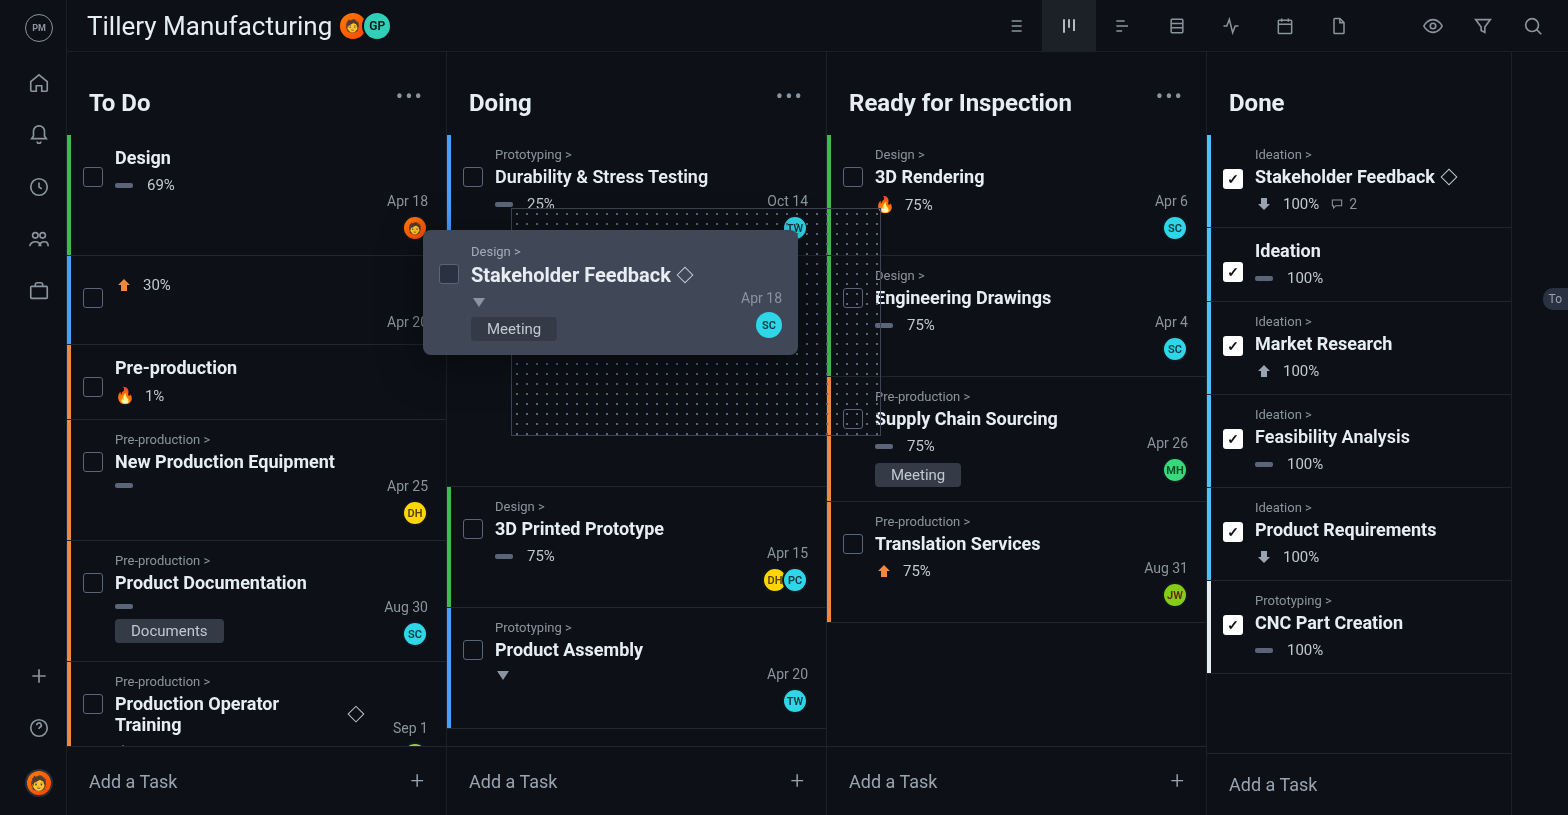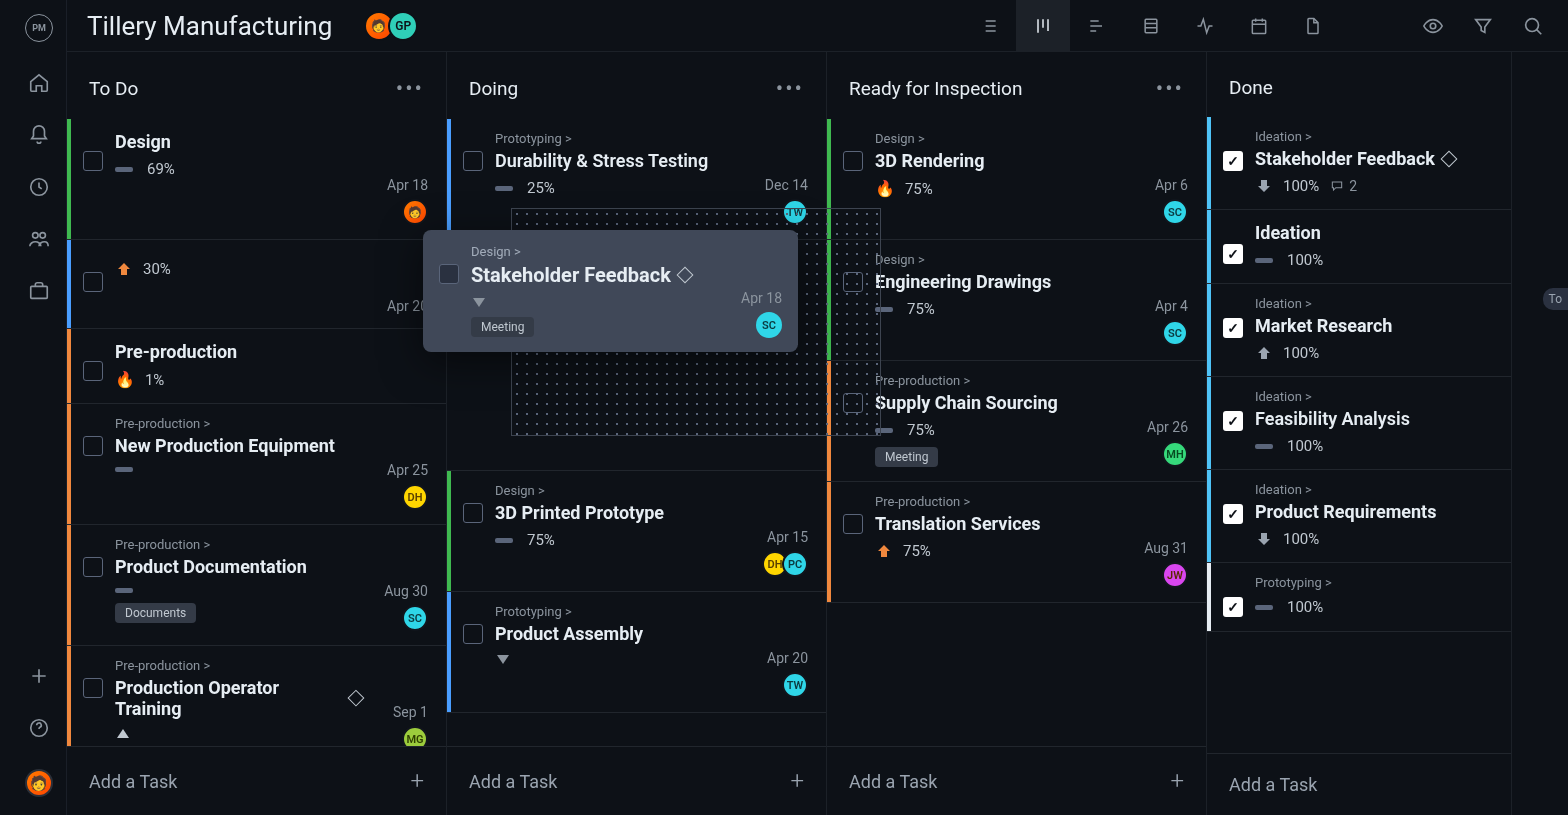--- a/index.html
+++ b/index.html
@@ -44,21 +44,21 @@
   display: flex; align-items: center; justify-content: center;
   margin-bottom: 18px;
   font-size: 14px;
 }
 .main { flex: 1; display: flex; flex-direction: column; }
 .topbar {
   height: 52px;
   display: flex;
   align-items: center;
   padding: 0 24px 0 20px;
-  gap: 32px;
+  gap: 6px;
   border-bottom: 1px solid #1c2128;
 }
 .project-title { font-size: 26px; font-weight: 400; }
 .avatar-stack { display: flex; margin-left: 6px; }
 .avatar-stack .av {
   width: 30px; height: 30px; border-radius: 50%;
   display: flex; align-items: center; justify-content: center;
   font-size: 12px; font-weight: 600;
   margin-left: -6px;
   border: 2px solid #0d1117;
@@ -88,21 +88,21 @@
   flex-direction: column;
   border-right: 1px solid #1c2128;
 }
 .column.done-col { width: 305px; }
 .col-header {
   display: flex;
   align-items: center;
   justify-content: space-between;
   padding: 24px 22px 18px 22px;
 }
-.col-title { font-size: 19px; font-weight: 400; }
+.col-title { font-size: 24px; font-weight: 700; margin-top: 13px; }
 .col-menu { font-size: 22px; color: #8b949e; letter-spacing: 2px; cursor: pointer; }
 .cards {
   flex: 1;
   display: flex;
   flex-direction: column;
   overflow-y: auto;
 }
 .card {
   padding: 12px 18px 14px 14px;
   border-bottom: 1px solid #21262d;
@@ -140,23 +140,23 @@
 .card-title { font-size: 18px; font-weight: 700; color: #e6edf3; display: flex; align-items: center; gap: 8px;}
 .card-meta {
   display: flex; align-items: center; gap: 10px;
   margin-top: 8px;
   font-size: 15px; color: #c0c8d0;
 }
 .card-tag {
   display: inline-block;
   background: #343b47;
   color: #c0c8d0;
-  padding: 3px 10px;
+  padding: 3px 16px;
   border-radius: 4px;
-  font-size: 12px;
+  font-size: 15px;
   margin-top: 8px;
 }
 .card-side {
   display: flex; flex-direction: column;
   align-items: flex-end;
   gap: 6px;
   min-width: 54px;
   margin-top: 46px;
 }
 .card-date { font-size: 14px; color: #8b949e; white-space: nowrap;}
@@ -165,21 +165,21 @@
   display: flex; align-items: center; justify-content: center;
   font-size: 11px; font-weight: 600;
 }
 .av-row { display: flex; }
 .av-row .av-chip { margin-left: -6px; border: 2px solid #11151c; }
 .av-tw { background: #2FD6E8; color: #0b3a3f; }
 .av-sc { background: #2FD6E8; color: #0b3a3f; }
 .av-dh { background: #FFD600; color: #5a4000; }
 .av-pc { background: #2FD6E8; color: #0b3a3f; }
 .av-mh { background: #36d97b; color: #064a21; }
-.av-jw { background: #d946ef; color: #5a2a00; }
+.av-jw { background: #84cc16; color: #5a2a00; }
 .av-mg { background: #9ccc3c; color: #2f4000; }
 .av-orange { background: linear-gradient(135deg,#ff7b00,#ff4500); }
 .add-task {
   padding: 20px 22px;
   display: flex;
   align-items: center;
   justify-content: space-between;
   color: #9aa4b0;
   font-size: 18px;
   cursor: pointer;
@@ -489,21 +489,21 @@
         <div class="card-title">Durability &amp; Stress Testing</div>
         <div class="card-meta">
                 <svg width="22" height="10" viewBox="0 0 22 10">
                   <rect x="0" y="3" width="18" height="5" rx="2" fill="#5a657a"></rect>
                 </svg>
                 <span>25%</span>
               </div>
 
       </div>
       <div class="card-side">
-        <div class="card-date">Dec 14</div>
+        <div class="card-date">Oct 14</div>
         <div class="av-row">
                 <div class="av-chip av-tw">TW</div>
               </div>
       </div>
           </div>
           <div class="card" style="margin-top: 230px;">
       <div class="card-accent accent-green"></div>
       <div class="card-check "></div>
       <div class="card-body">
         <div class="card-breadcrumb">Design &gt;</div>
@@ -726,20 +726,21 @@
                 <span>100%</span>
               </div>
 
       </div>
       </div>
           <div class="card">
       <div class="card-accent accent-white"></div>
       <div class="card-check done">✓</div>
       <div class="card-body">
         <div class="card-breadcrumb">Prototyping &gt;</div>
+        <div class="card-title">CNC Part Creation</div>
         <div class="card-meta">
                 <svg width="22" height="10" viewBox="0 0 22 10">
                   <rect x="0" y="3" width="18" height="5" rx="2" fill="#5a657a"></rect>
                 </svg>
                 <span>100%</span>
               </div>
 
       </div>
       </div>
         </div>

